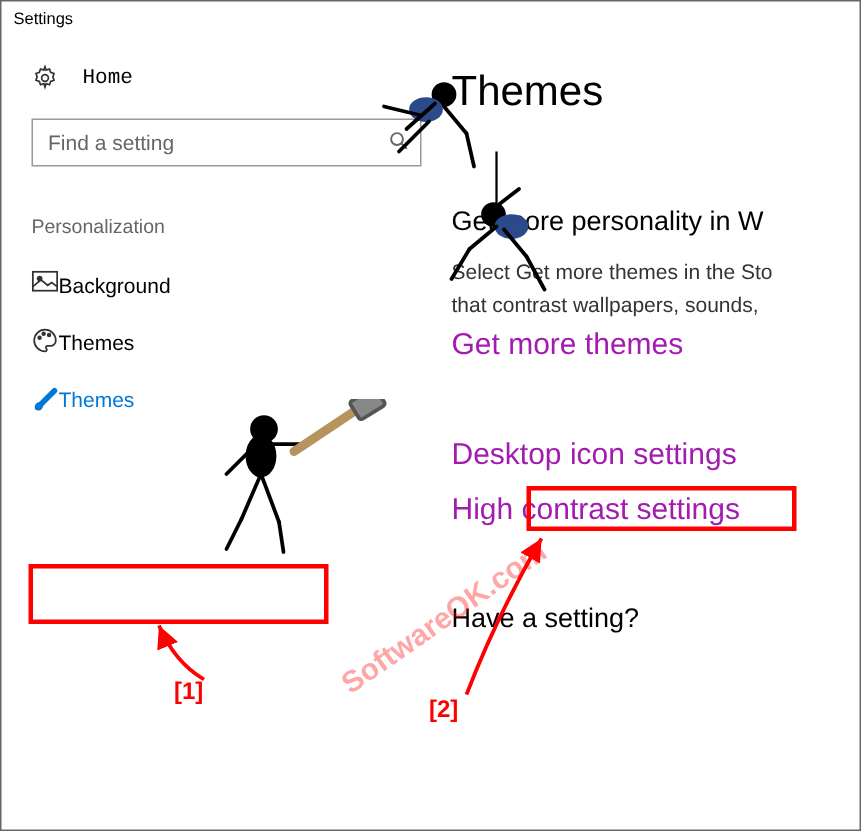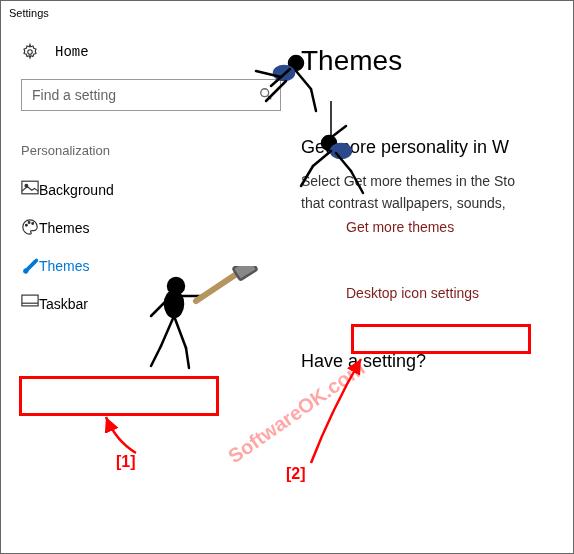--- a/index.html
+++ b/index.html
@@ -17,21 +17,21 @@
   .nav-item { display: flex; align-items: flex-end; padding: 10px 0; cursor: pointer; position: relative; width: 260px; }
   .nav-item .icon { width: 18px; height: 18px; flex-shrink: 0; }
   .nav-item.selected { color: #0078d7; }
   .nav-item.selected .icon svg { stroke: #0078d7; fill: #0078d7; }
   .highlight-box-1 { position: absolute; border: 3px solid #ff0000; left: 18px; top: 375px; width: 200px; height: 40px; pointer-events: none; z-index: 50; }
   .highlight-box-2 { position: absolute; border: 3px solid #ff0000; left: 350px; top: 323px; width: 180px; height: 30px; pointer-events: none; z-index: 50; }
   .content { flex: 1; padding: 20px 0 10px 10px; overflow: hidden; }
   .page-title { font-size: 28px; font-weight: 400; margin-bottom: 60px; }
   .body-text { font-size: 14px; color: #333; line-height: 1.4; margin-bottom: 2px; }
   .subhead { font-size: 18px; font-weight: 400; margin-bottom: 14px; }
-  .link { color: #7f1d1d; cursor: pointer; display: block; margin-bottom: 14px; font-size: 14px; margin-left: 45px; }
+  .link { color: #a21caf; cursor: pointer; display: block; margin-bottom: 14px; font-size: 20px; }
   .spacer-lg { height: 36px; }
   
   .anno-label-1 { position: absolute; left: 115px; top: 452px; color: #ff0000; font-weight: bold; font-size: 16px; z-index: 50; pointer-events: none; }
   .anno-label-2 { position: absolute; left: 285px; top: 464px; color: #ff0000; font-weight: bold; font-size: 16px; z-index: 50; pointer-events: none; }
   .watermark { position: absolute; left: 215px; top: 400px; color: rgba(255,0,0,0.35); font-size: 20px; font-weight: bold; transform: rotate(-35deg); pointer-events: none; z-index: 40; }
   svg.arrow { position: absolute; z-index: 50; pointer-events: none; }
   .ninja { position: absolute; pointer-events: none; z-index: 45; }
 </style>
 </head>
 <body>
@@ -93,42 +93,34 @@
       <span class="icon">
         <svg viewBox="0 0 20 20" width="18" height="18" fill="none" stroke="#0078d7" stroke-width="1.3">
             <path d="M3 17c0-2 2-3 3-3l8-8 2 2-8 8c0 1-1 3-3 3s-2-1-2-2z"></path>
             <path d="M14 6l2-2a1.4 1.4 0 0 1 2 2l-2 2"></path>
           </svg>
       </span>
       <span>Themes</span>
     </div>
 
 
-    <div class="nav-item">
-      <span class="icon">
-        <svg viewBox="0 0 20 14" width="18" height="13" fill="none" stroke="#333" stroke-width="1.3">
-            <rect x="1" y="1" width="18" height="12"></rect>
-            <line x1="1" y1="10" x2="19" y2="10"></line>
-          </svg>
-      </span>
-      <span>Taskbar</span>
-    </div>
   </div>
 
   <div class="content">
     <h1 class="page-title">Themes</h1>
 
     <div class="subhead">Get more personality in W</div>
     <div class="body-text">Select Get more themes in the Sto</div>
     <div class="body-text">that contrast wallpapers, sounds,</div>
     <a class="link" style="margin-top:6px">Get more themes</a>
 
     <div class="spacer-lg"></div>
 
     <a class="link">Desktop icon settings</a>
+    <a class="link">High contrast settings</a>
 
     <div class="spacer-lg"></div>
 
     <div class="subhead">Have a setting?</div>
   </div>
 </div>
 
 <div class="highlight-box-1"></div>
 <div class="highlight-box-2"></div>
 <div class="anno-label-1">[1]</div>

